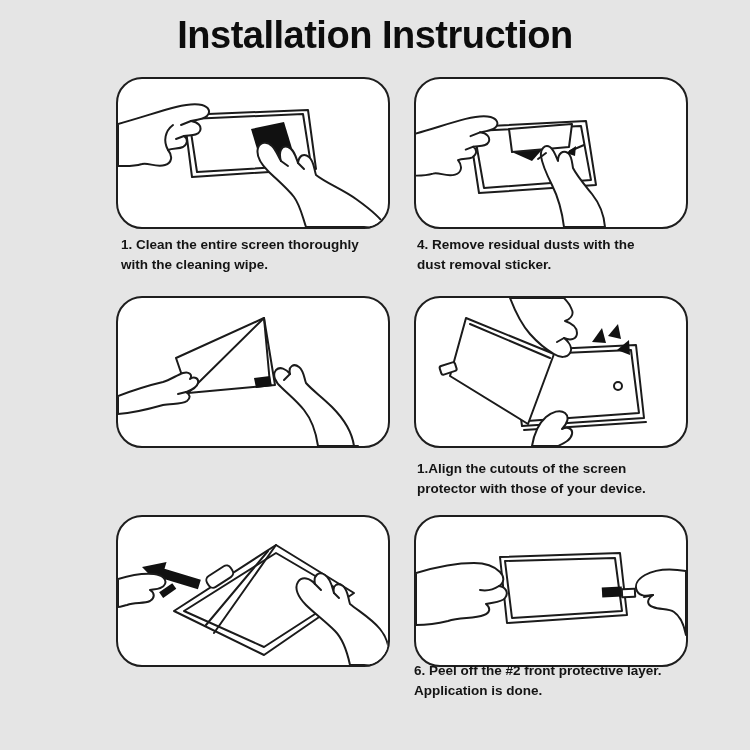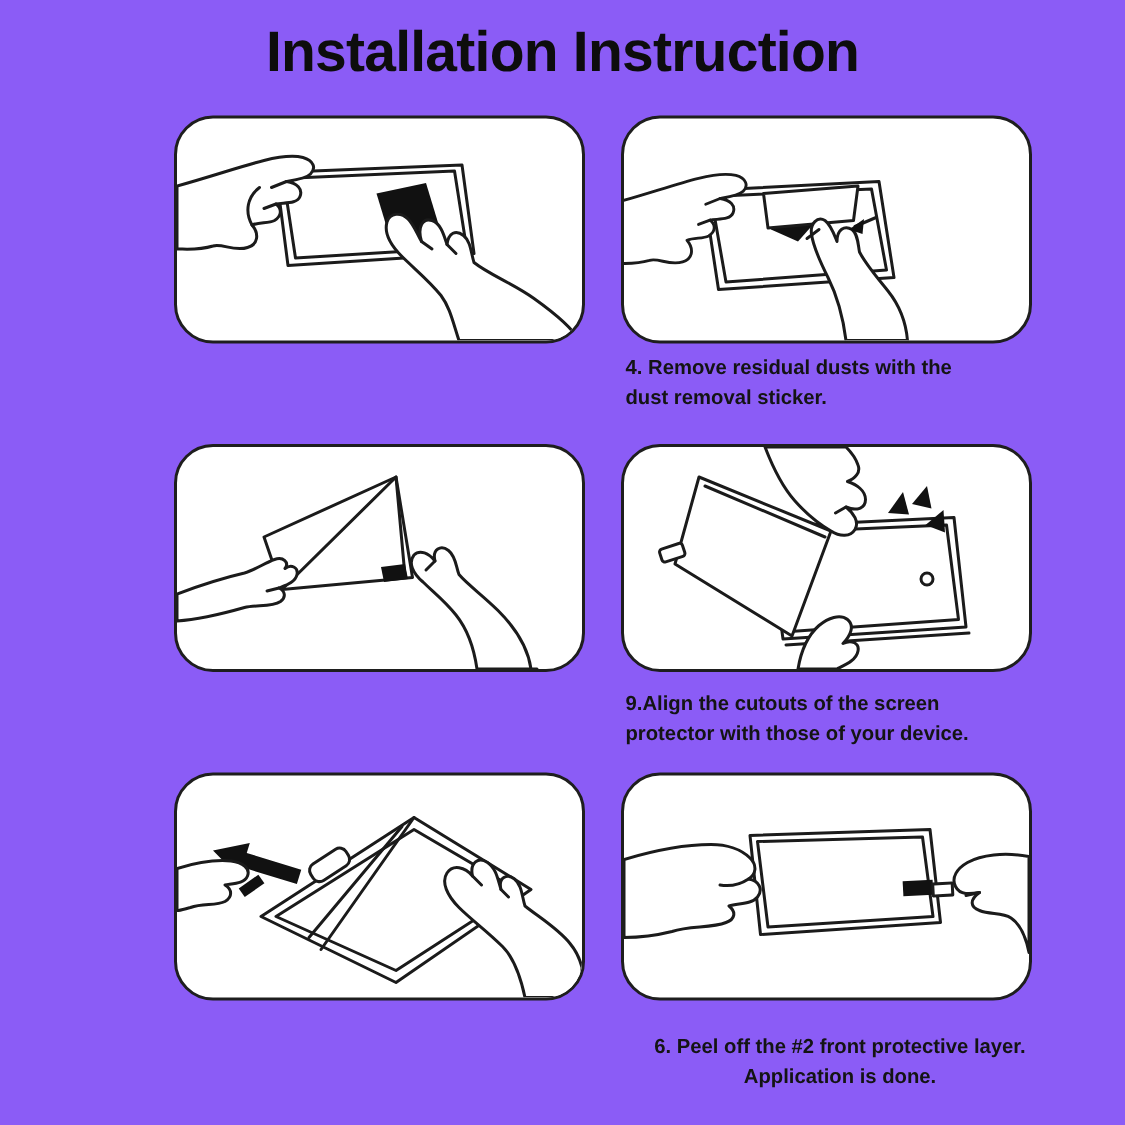--- a/index.html
+++ b/index.html
@@ -1,17 +1,17 @@
 <!DOCTYPE html>
 <html><head>
 <meta charset="utf-8">
 <style>
   html,body { margin:0; padding:0; background:#ffffff; }
   .page {
-    position:relative; width:750px; height:750px; background:#8b5cf6;
+    position:relative; width:750px; height:750px; background:#e5e5e5;
     font-family:"Liberation Sans", sans-serif; overflow:hidden;
   }
   .title {
     position:absolute; top:14px; left:0; width:100%;
     text-align:center; font-size:38px; font-weight:bold; color:#0d0d0d;
     letter-spacing:-0.5px;
   }
   .panel {
     position:absolute; width:274px; height:152px; box-sizing:border-box;
     border:2.5px solid #1e1e1e; border-radius:26px; background:#ffffff;
@@ -25,21 +25,21 @@
   .p6 { left:414px; top:515px; }
   .caption {
     position:absolute; width:292px; font-size:13.5px; font-weight:bold;
     color:#141414; line-height:1.5; white-space:pre-line;
   }
   .c1 { left:121px; top:235px; }
   .c2 { left:417px; top:235px; }
   .c3 { left:121px; top:459px; }
   .c4 { left:417px; top:459px; }
   .c5 { left:121px; top:678px; }
-  .c6 { left:414px; top:688px;text-align:center; }
+  .c6 { left:414px; top:661px; }
   svg.ill { display:block; width:100%; height:100%; }
   .ln { fill:none; stroke:#1b1b1b; stroke-width:2; stroke-linecap:round; stroke-linejoin:round; }
   .hand { fill:#ffffff; stroke:#1b1b1b; stroke-width:2; stroke-linecap:round; stroke-linejoin:round; }
   .blk { fill:#111111; stroke:none; }
   .wht { fill:#ffffff; stroke:#1b1b1b; stroke-width:2; stroke-linejoin:round; }
 </style>
 </head>
 <body>
 
 <div class="page">
@@ -169,20 +169,22 @@
         <path class="hand" d="M270,54 C253,51 238,53 229,58 C222,62 218,68 221,74 C224,80 231,79 237,78 C230,83 231,88 237,90 C244,93 252,91 258,95 C264,99 268,108 270,118 Z"></path>
         <path class="ln" d="M237,78 L228,80"></path>
       </g>
       <g>
         <path class="hand" d="M0,56 C20,50 42,46 58,46 C68,46 78,49 84,55 C89,60 88,66 83,69 C90,70 93,76 89,81 C85,86 76,85 70,87 C75,91 74,96 68,98 C58,102 44,100 32,104 C20,107 8,108 0,108 Z"></path>
         <path class="ln" d="M83,69 C77,73 70,74 64,73"></path>
       </g>
     </svg>
   </div>
 
+  <div class="caption c1">1. Clean the entire screen thoroughly
+with the cleaning wipe.</div>
   <div class="caption c2">4. Remove residual dusts with the
 dust removal sticker.</div>
-  <div class="caption c4">9.Align the cutouts of the screen
+  <div class="caption c4">1.Align the cutouts of the screen
 protector with those of your device.</div>
   <div class="caption c6">6. Peel off the #2 front protective layer.
 Application is done.</div>
 
 </div>
 
 </body></html>

